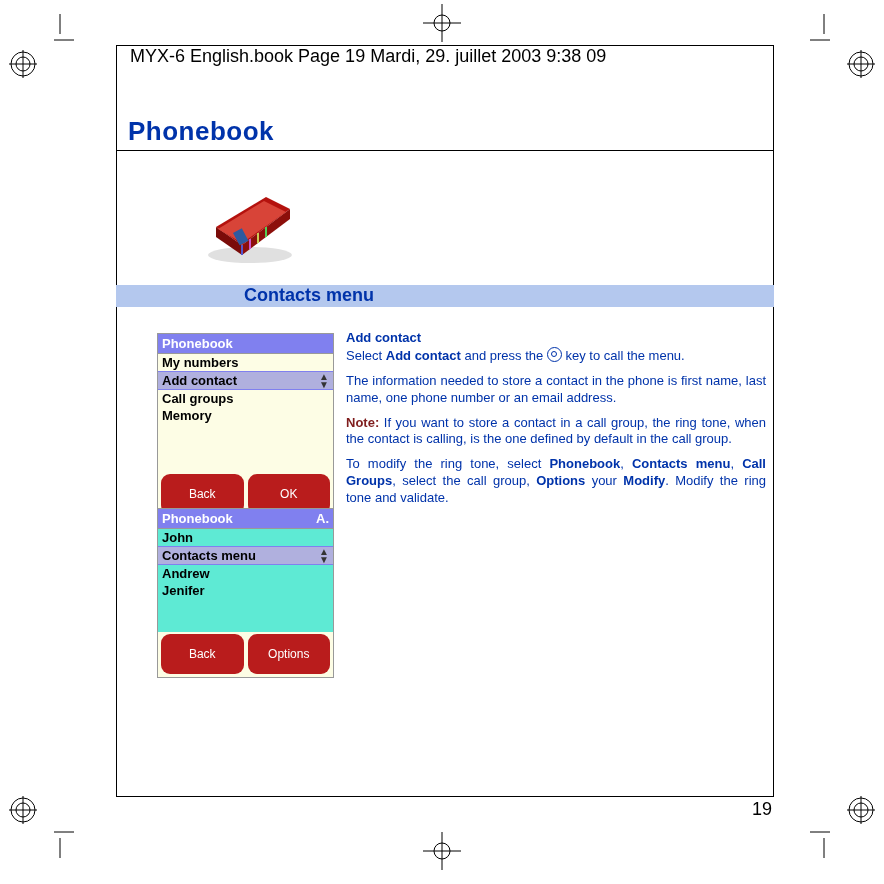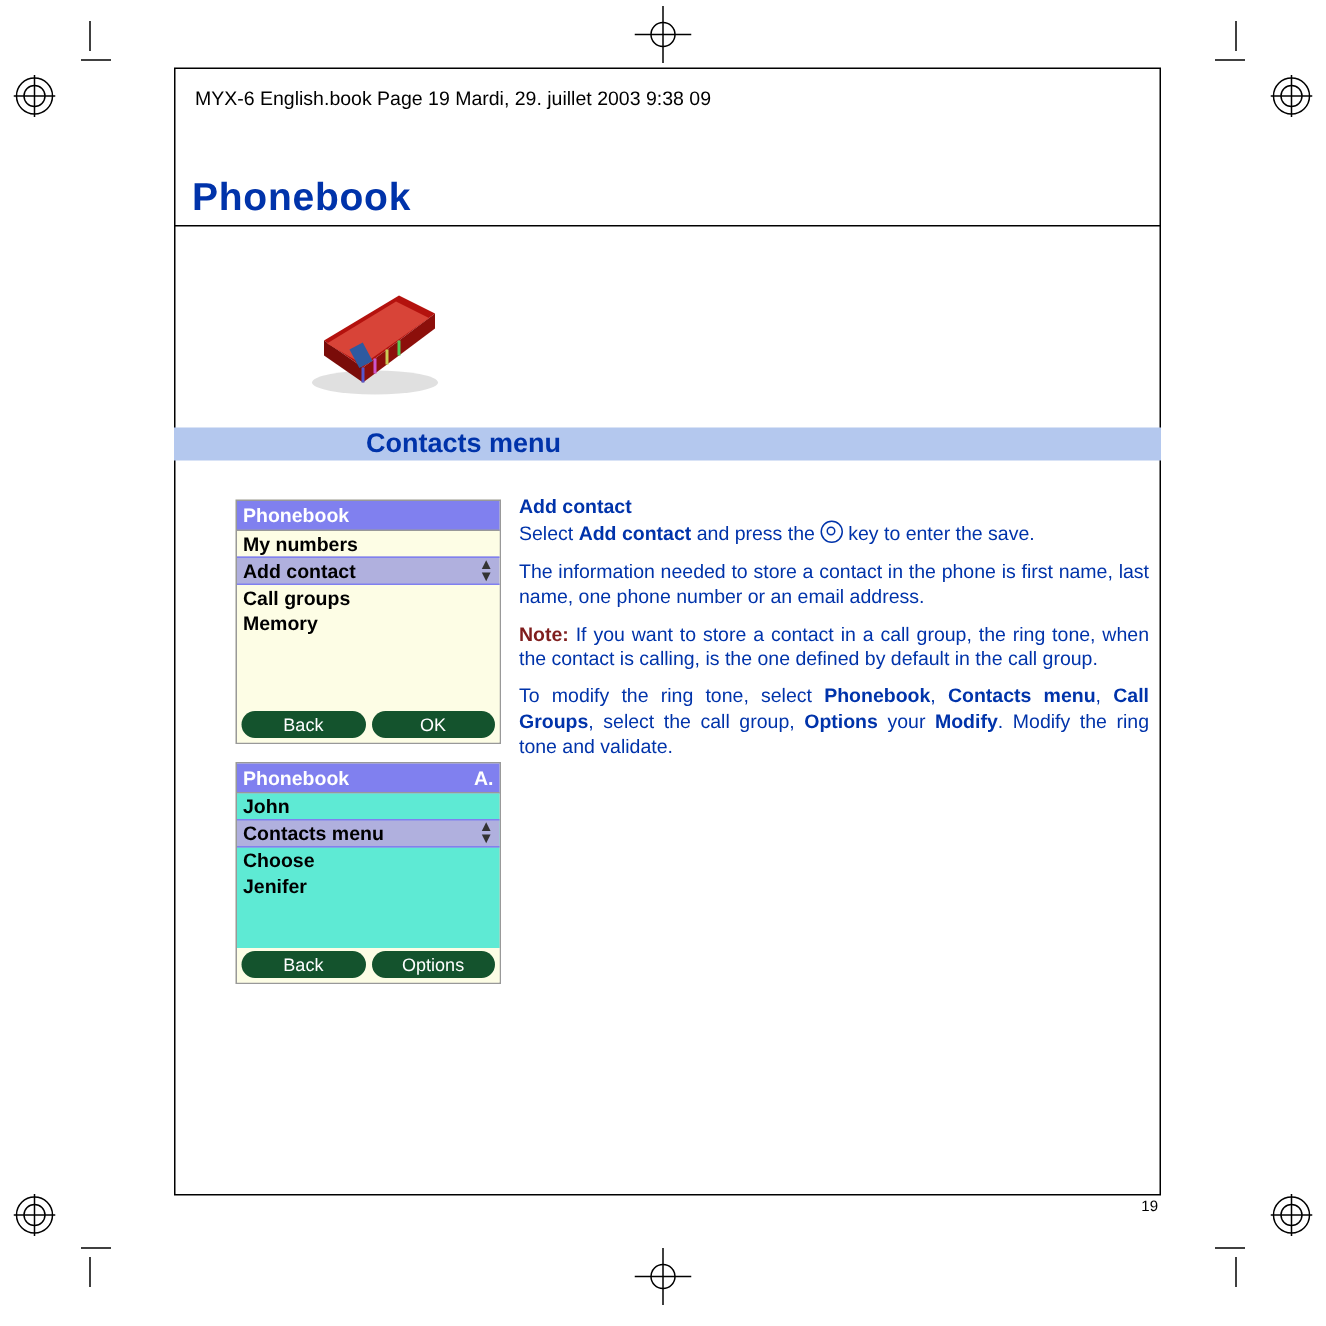--- a/index.html
+++ b/index.html
@@ -21,22 +21,22 @@
   }
   .crop-mark svg { display: block; }
   .reg-circle {
     position: absolute;
     width: 28px;
     height: 28px;
   }
   .header-text {
     position: absolute;
     left: 130px;
-    top: 58px;
-    font-size: 13px;
+    top: 46px;
+    font-size: 18px;
   }
   .content-frame {
     position: absolute;
     left: 116px;
     top: 45px;
     width: 656px;
     height: 750px;
     border: 0.5px solid #000;
   }
   .page-title {
@@ -120,26 +120,26 @@
     background: #5eead4;
   }
   .ps-softkeys {
     display: flex;
     background: #fdfde5;
     padding: 2px 3px 3px 3px;
     gap: 4px;
   }
   .sk {
     flex: 1;
-    background: #14532d;
+    background: #b91c1c;
     color: #fff;
     text-align: center;
     font-size: 12px;
     border-radius: 9px;
-    padding: 2px 0;
+    padding: 13px 0;
   }
   .content-text {
     position: absolute;
     left: 346px;
     top: 330px;
     width: 420px;
     color: #0033aa;
     font-size: 13px;
     line-height: 1.3;
     text-align: justify;
@@ -170,21 +170,21 @@
     top: 3.5px;
     width: 4px;
     height: 4px;
     border: 1px solid #0033aa;
     border-radius: 50%;
   }
   .page-num {
     position: absolute;
     right: 112px;
     top: 799px;
-    font-size: 10px;
+    font-size: 18px;
   }
   .center-cross {
     position: absolute;
     width: 38px;
     height: 38px;
   }
 </style>
 </head>
 <body>
 
@@ -310,33 +310,33 @@
   <div class="ps-header">
     <span>Phonebook</span>
     <span>A.</span>
   </div>
   <div class="ps-body2">
     <div class="ps-item">John</div>
     <div class="ps-item selected">
       <span>Contacts menu</span>
       <span class="arrows">▲<br>▼</span>
     </div>
-    <div class="ps-item">Choose</div>
+    <div class="ps-item">Andrew</div>
     <div class="ps-item">Jenifer</div>
   </div>
   <div class="ps-softkeys">
     <div class="sk">Back</div>
     <div class="sk">Options</div>
   </div>
 </div>
 
 <div class="content-text">
   <p class="heading">Add contact</p>
   <p>
-    <span>Select </span><span class="bold">Add contact</span><span> and press the </span><span class="ring-icon"></span><span> key to enter the save.</span>
+    <span>Select </span><span class="bold">Add contact</span><span> and press the </span><span class="ring-icon"></span><span> key to call the menu.</span>
   </p>
   <p>The information needed to store a contact in the phone is first name, last name, one phone number or an email address.</p>
   <p>
     <span class="note-label">Note:</span><span> If you want to store a contact in a call group, the ring tone, when the contact is calling, is the one defined by default in the call group.</span>
   </p>
   <p>
     <span>To modify the ring tone, select </span><span class="bold">Phonebook</span><span>, </span><span class="bold">Contacts menu</span><span>, </span><span class="bold">Call Groups</span><span>, select the call group, </span><span class="bold">Options</span><span> your </span><span class="bold">Modify</span><span>. Modify the ring tone and validate.</span>
   </p>
 </div>
 

